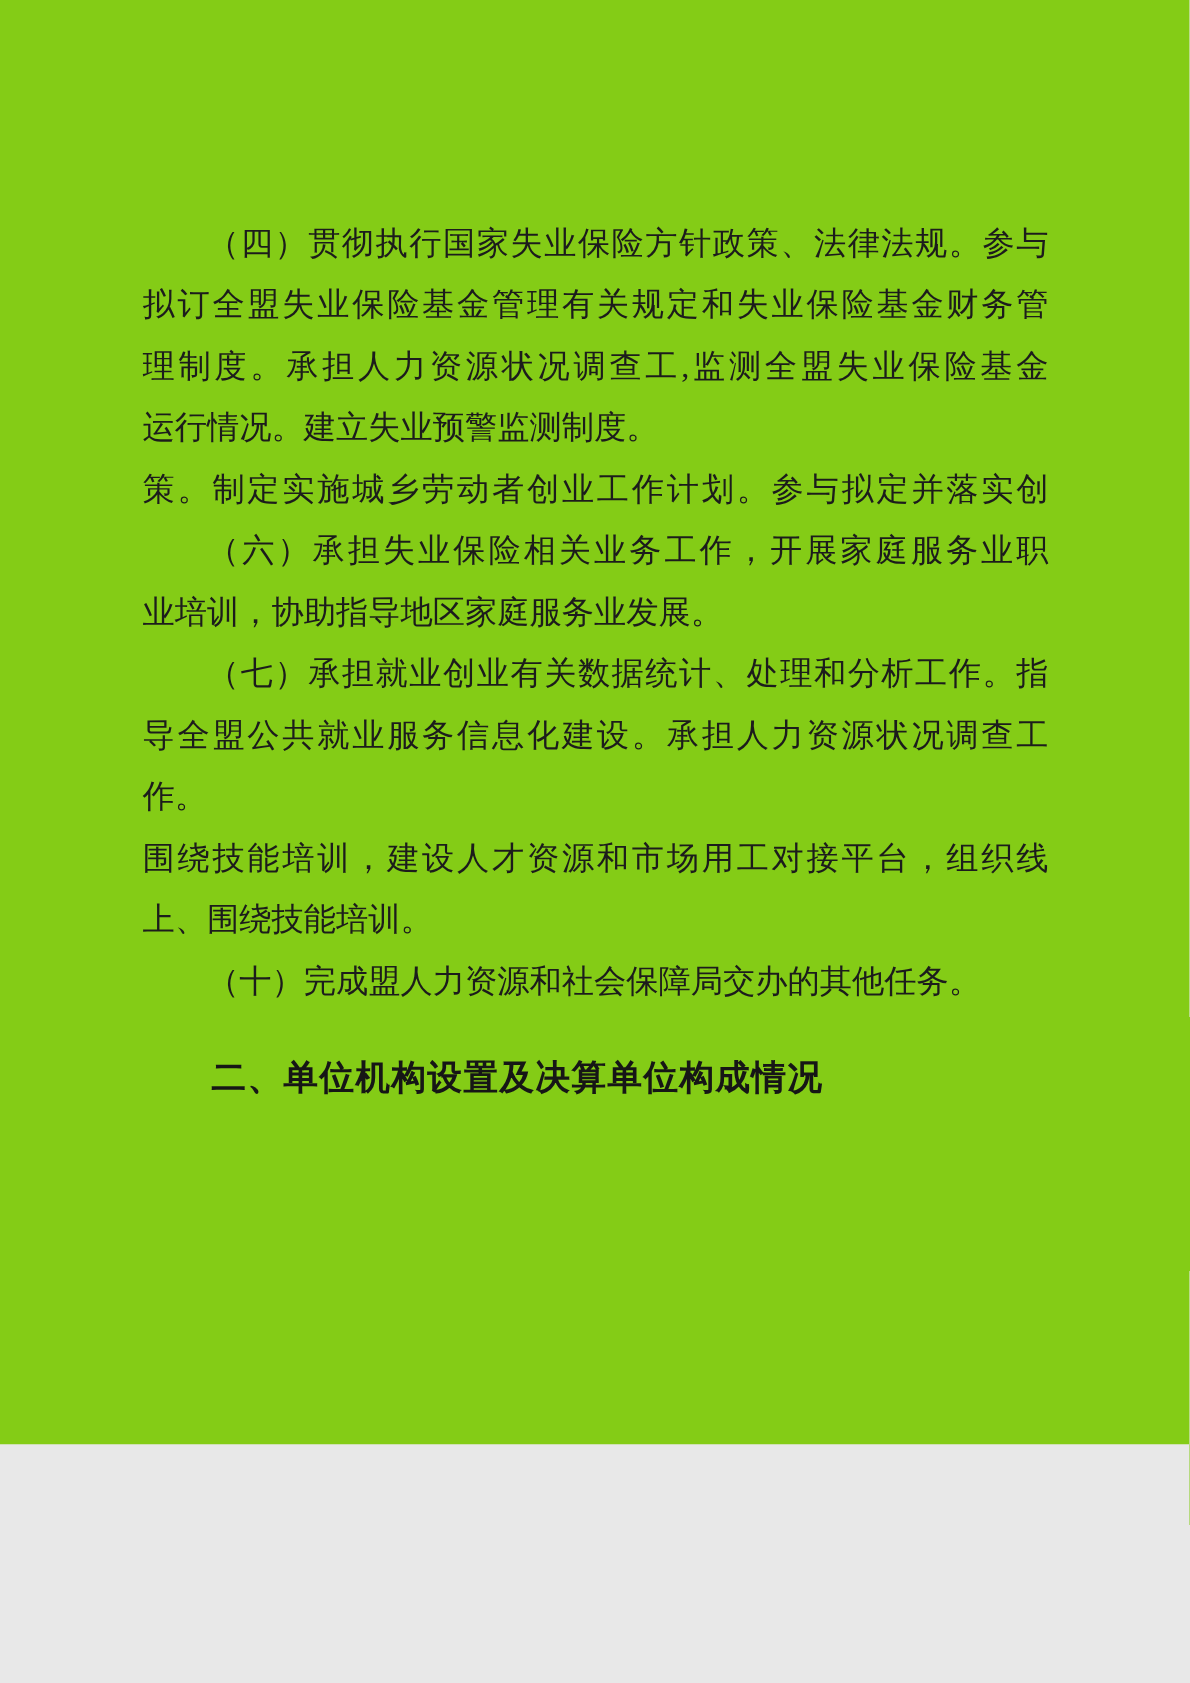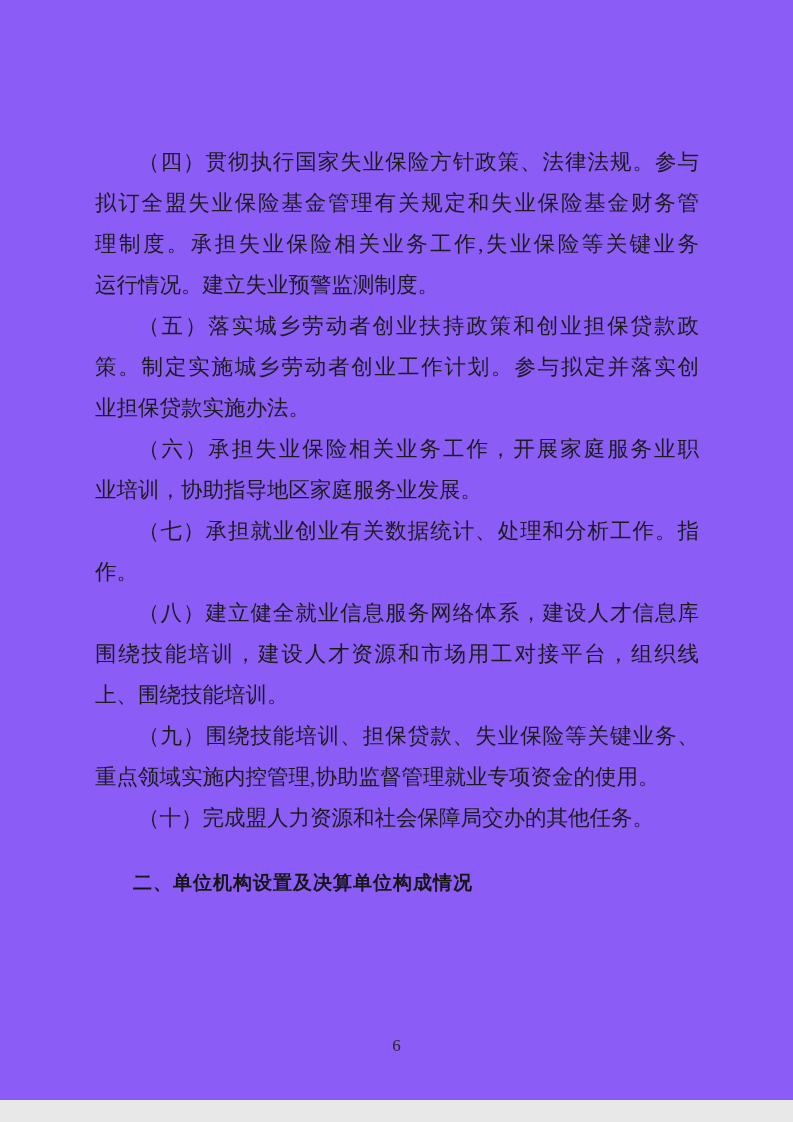--- a/index.html
+++ b/index.html
@@ -3,23 +3,23 @@
 <meta charset="utf-8">
 <style>
   html, body {
     margin: 0;
     padding: 0;
     background: #e8e8e8;
   }
   .page {
     position: relative;
     width: 793px;
-    height: 1100px;
+    height: 963px;
     margin: 0 auto;
-    background: #8b5cf6;
+    background: #84cc16;
     color: #1c1c1c;
     font-family: "Liberation Serif", "DejaVu Serif", serif;
     overflow: hidden;
     box-sizing: border-box;
   }
   .content {
     position: absolute;
     left: 95px;
     top: 142px;
     width: 604px;
@@ -40,21 +40,21 @@
     text-indent: 2em;
   }
   .line.para-last {
     text-align: right;
     text-align-last: left;
   }
   .section-heading {
     margin-top: 23px;
     height: 41px;
     line-height: 41px;
-    font-size: 19px;
+    font-size: 23px;
     font-weight: bold;
     font-family: "Liberation Sans", "DejaVu Sans", sans-serif;
     text-indent: 2em;
     letter-spacing: 1px;
     color: #161616;
   }
   .page-number {
     position: absolute;
     left: 0;
     right: 0;
@@ -66,50 +66,44 @@
 </style>
 </head>
 <body>
 
 <div class="page">
   <div class="content">
 
     <div class="paragraph">
       <div class="line para-first">（四）贯彻执行国家失业保险方针政策、法律法规。参与</div>
       <div class="line">拟订全盟失业保险基金管理有关规定和失业保险基金财务管</div>
-      <div class="line">理制度。承担失业保险相关业务工作,失业保险等关键业务</div>
+      <div class="line">理制度。承担人力资源状况调查工,监测全盟失业保险基金</div>
       <div class="line para-last">运行情况。建立失业预警监测制度。</div>
     </div>
 
     <div class="paragraph">
-      <div class="line para-first">（五）落实城乡劳动者创业扶持政策和创业担保贷款政</div>
       <div class="line">策。制定实施城乡劳动者创业工作计划。参与拟定并落实创</div>
-      <div class="line para-last">业担保贷款实施办法。</div>
     </div>
 
     <div class="paragraph">
       <div class="line para-first">（六）承担失业保险相关业务工作，开展家庭服务业职</div>
       <div class="line para-last">业培训，协助指导地区家庭服务业发展。</div>
     </div>
 
     <div class="paragraph">
       <div class="line para-first">（七）承担就业创业有关数据统计、处理和分析工作。指</div>
+      <div class="line">导全盟公共就业服务信息化建设。承担人力资源状况调查工</div>
       <div class="line para-last">作。</div>
     </div>
 
     <div class="paragraph">
-      <div class="line para-first">（八）建立健全就业信息服务网络体系，建设人才信息库</div>
       <div class="line">围绕技能培训，建设人才资源和市场用工对接平台，组织线</div>
       <div class="line para-last">上、围绕技能培训。</div>
     </div>
 
-    <div class="paragraph">
-      <div class="line para-first">（九）围绕技能培训、担保贷款、失业保险等关键业务、</div>
-      <div class="line para-last">重点领域实施内控管理,协助监督管理就业专项资金的使用。</div>
-    </div>
 
     <div class="paragraph">
       <div class="line para-first para-last">（十）完成盟人力资源和社会保障局交办的其他任务。</div>
     </div>
 
     <div class="section-heading">二、单位机构设置及决算单位构成情况</div>
 
   </div>
 
   <div class="page-number">6</div>

